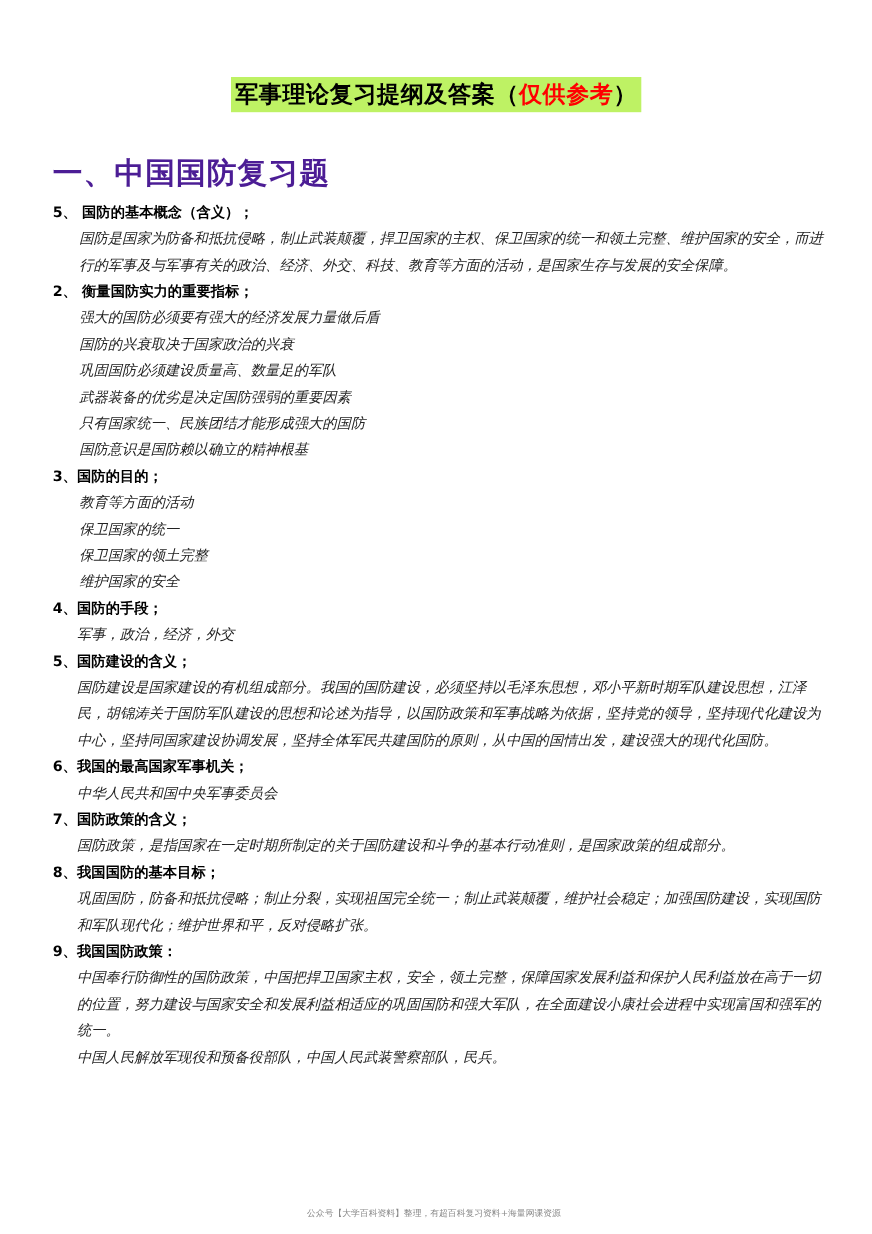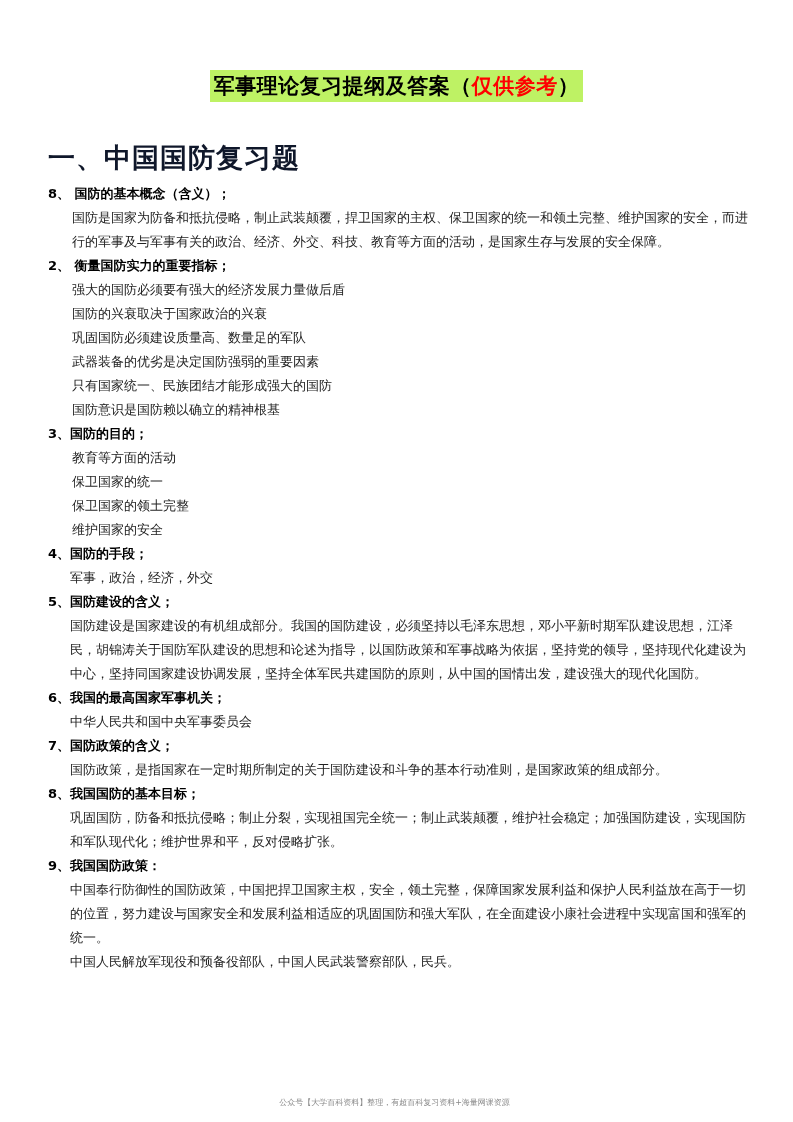--- a/index.html
+++ b/index.html
@@ -12,49 +12,49 @@
     .title {
       display: inline-block; background: #bef264;
       font-family: "DejaVu Sans", "Liberation Sans", sans-serif;
       font-weight: bold; font-size: 21px; line-height: 32px; padding: 0 4px;
       color: #000; letter-spacing: 0.5px;
     }
     .title .red { color: #ff0000; }
     .section-title {
       position: absolute; top: 140px; left: 48px;
       font-family: "DejaVu Sans", "Liberation Sans", sans-serif;
-      font-size: 27px; font-weight: bold; line-height: 36px; color: #0f172a;
+      font-size: 27px; font-weight: bold; line-height: 36px; color: #4c1d95;
       letter-spacing: 1px;
     }
     .content { position: absolute; top: 182px; left: 48px; width: 700px; }
     .q {
       font-family: "DejaVu Sans", "Liberation Sans", sans-serif;
       font-weight: bold; font-size: 13px; line-height: 24px; color: #000;
     }
     .a { padding-left: 22px; font-size: 13px; line-height: 24px; color: #222; }
     .a.indent2 { padding-left: 24px; }
-    .a p { margin: 0; }
+    .a p { margin: 0; font-style: italic; }
     .footer {
       position: absolute; top: 1097px; left: 0; width: 789px; text-align: center;
       font-family: "DejaVu Sans", "Liberation Sans", sans-serif;
       font-size: 8px; color: #888;
     }
   </style>
 </head>
 <body>
 
 <div class="title-wrap">
   <span class="title"><span>军事理论复习提纲及答案（</span><span class="red">仅供参考</span><span>）</span></span>
 </div>
 
 <div class="section-title">一、中国国防复习题</div>
 
 <div class="content">
   <div>
-    <div class="q">8、 国防的基本概念（含义）；</div>
+    <div class="q">5、 国防的基本概念（含义）；</div>
     <div class="a indent2">
       <p>国防是国家为防备和抵抗侵略，制止武装颠覆，捍卫国家的主权、保卫国家的统一和领土完整、维护国家的安全，而进行的军事及与军事有关的政治、经济、外交、科技、教育等方面的活动，是国家生存与发展的安全保障。</p>
     </div>
   </div>
   <div>
     <div class="q">2、 衡量国防实力的重要指标；</div>
     <div class="a indent2">
       <p>强大的国防必须要有强大的经济发展力量做后盾</p>
       <p>国防的兴衰取决于国家政治的兴衰</p>
       <p>巩固国防必须建设质量高、数量足的军队</p>

